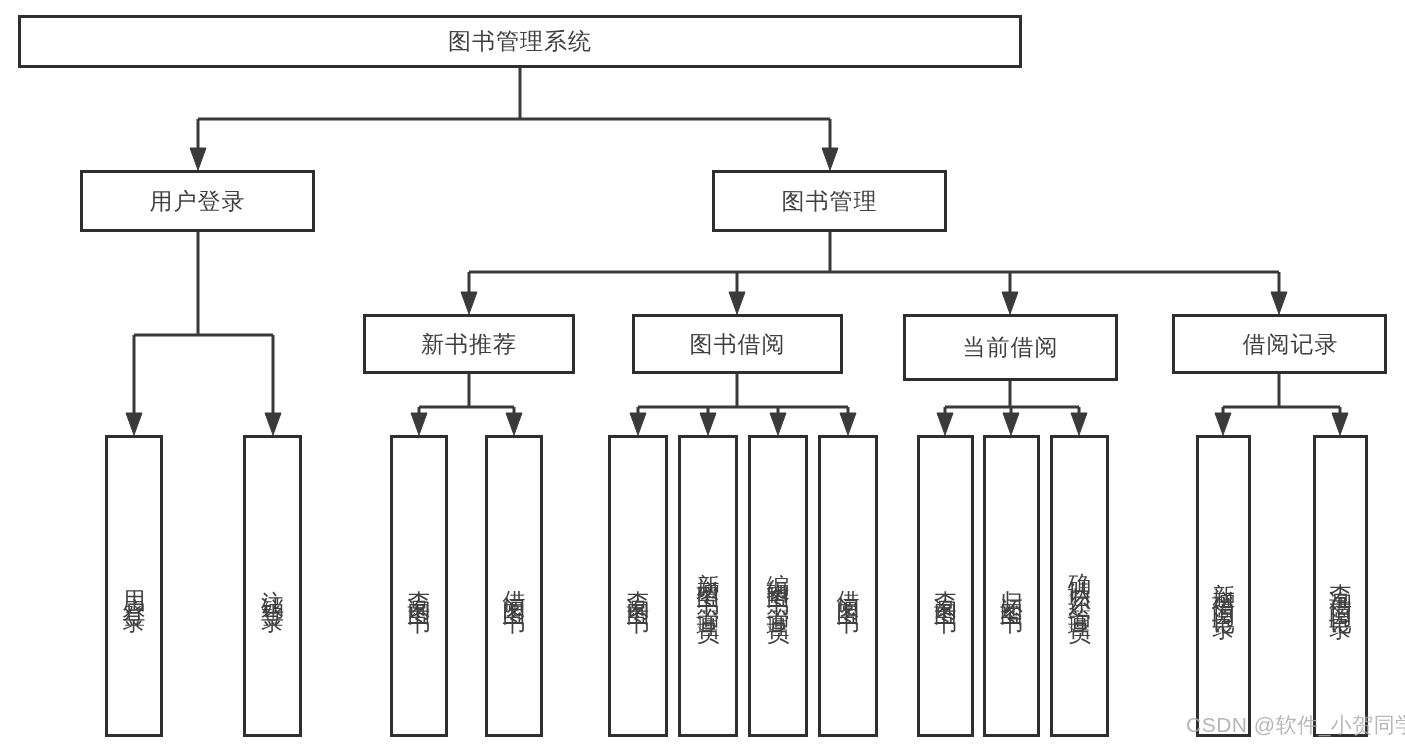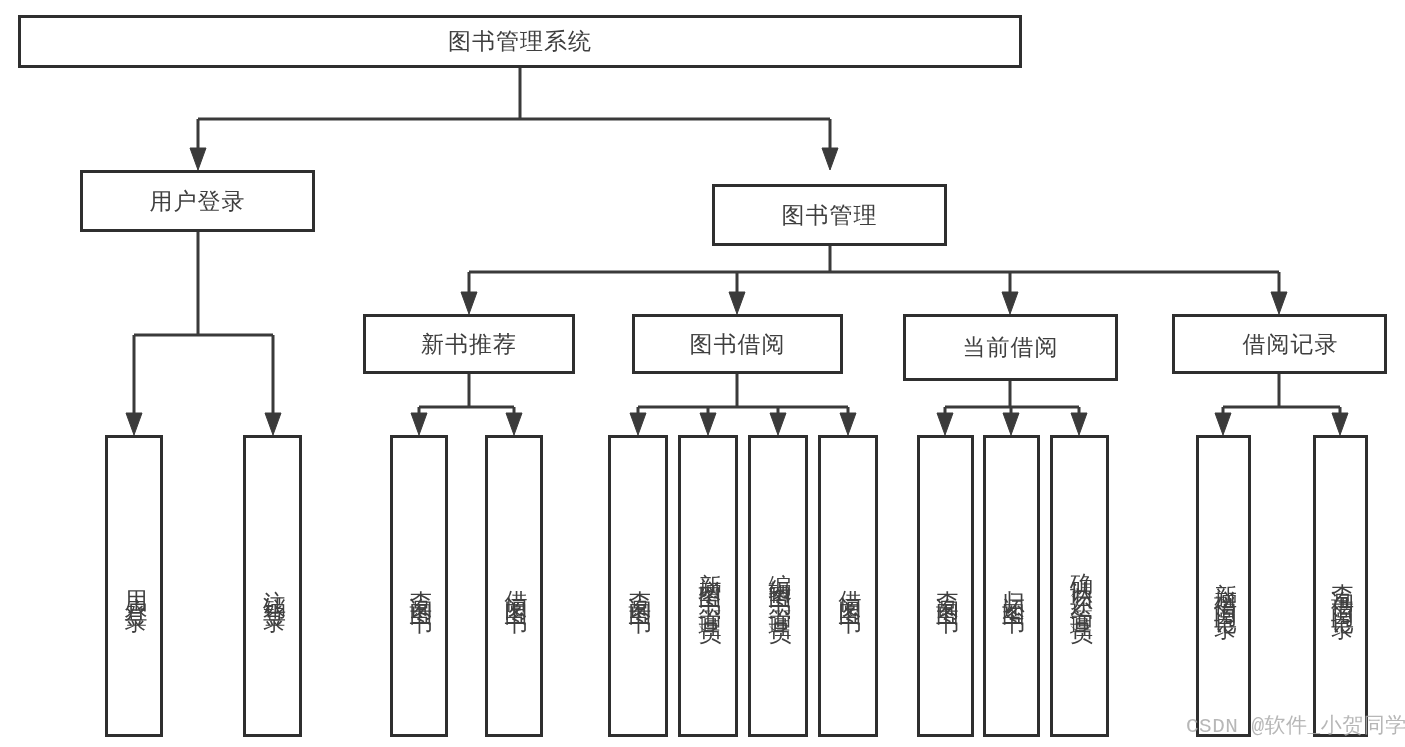--- a/index.html
+++ b/index.html
@@ -9,21 +9,21 @@
     --text: #3f3f3f;
     --watermark: #ababab;
   }
   * { box-sizing: border-box; }
   html, body { margin: 0; padding: 0; background: #fff; }
   .canvas {
     position: relative;
     width: 1405px;
     height: 747px;
     background: var(--bg);
-    font-family: Liberation Mono, monospace;
+    font-family: Liberation Sans, sans-serif;
     color: var(--text);
     overflow: hidden;
   }
   .connector-layer {
     position: absolute;
     left: 0; top: 0;
     width: 1405px; height: 747px;
     z-index: 1;
   }
   .connector-layer path {
@@ -109,21 +109,21 @@
     <g>
       <path d="M1279 374 V407 M1223 407 H1340 M1223 407 V417 M1340 407 V417"></path>
       <polygon points="1215,413 1231,413 1223,435"></polygon>
       <polygon points="1332,413 1348,413 1340,435"></polygon>
     </g>
   </svg>
 
   <div class="node" style="left:18px; top:15px; width:1004px; height:53px;">图书管理系统</div>
 
   <div class="node" style="left:80px; top:170px; width:235px; height:62px;">用户登录</div>
-  <div class="node" style="left:712px; top:184px; width:235px; height:62px;">图书管理</div>
+  <div class="node" style="left:712px; top:170px; width:235px; height:62px;">图书管理</div>
 
   <div class="node" style="left:632px; top:314px; width:211px; height:60px;">图书借阅</div>
   <div class="node" style="left:363px; top:314px; width:212px; height:60px;">新书推荐</div>
   <div class="node" style="left:903px; top:314px; width:215px; height:67px;">当前借阅</div>
   <div class="node" style="left:1172px; top:314px; width:215px; height:60px;padding-left:22px;">借阅记录</div>
 
   <div class="node vbox" style="left:105px; top:435px; width:58px; height:302px;">用户登录</div>
   <div class="node vbox" style="left:243px; top:435px; width:59px; height:302px;">注销登录</div>
 
   <div class="node vbox" style="left:390px; top:435px; width:58px; height:302px;">查询图书</div>

